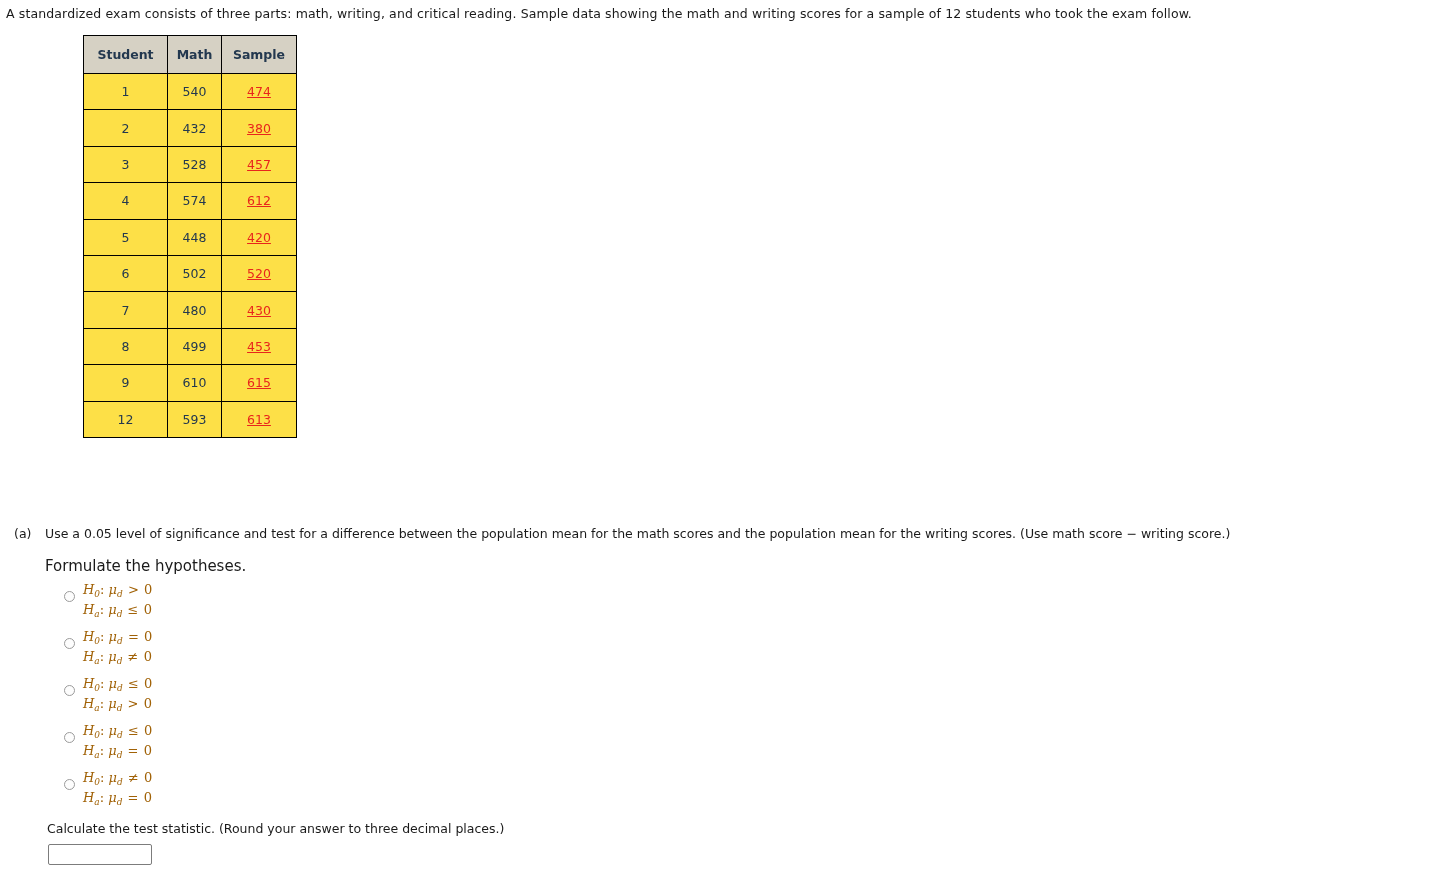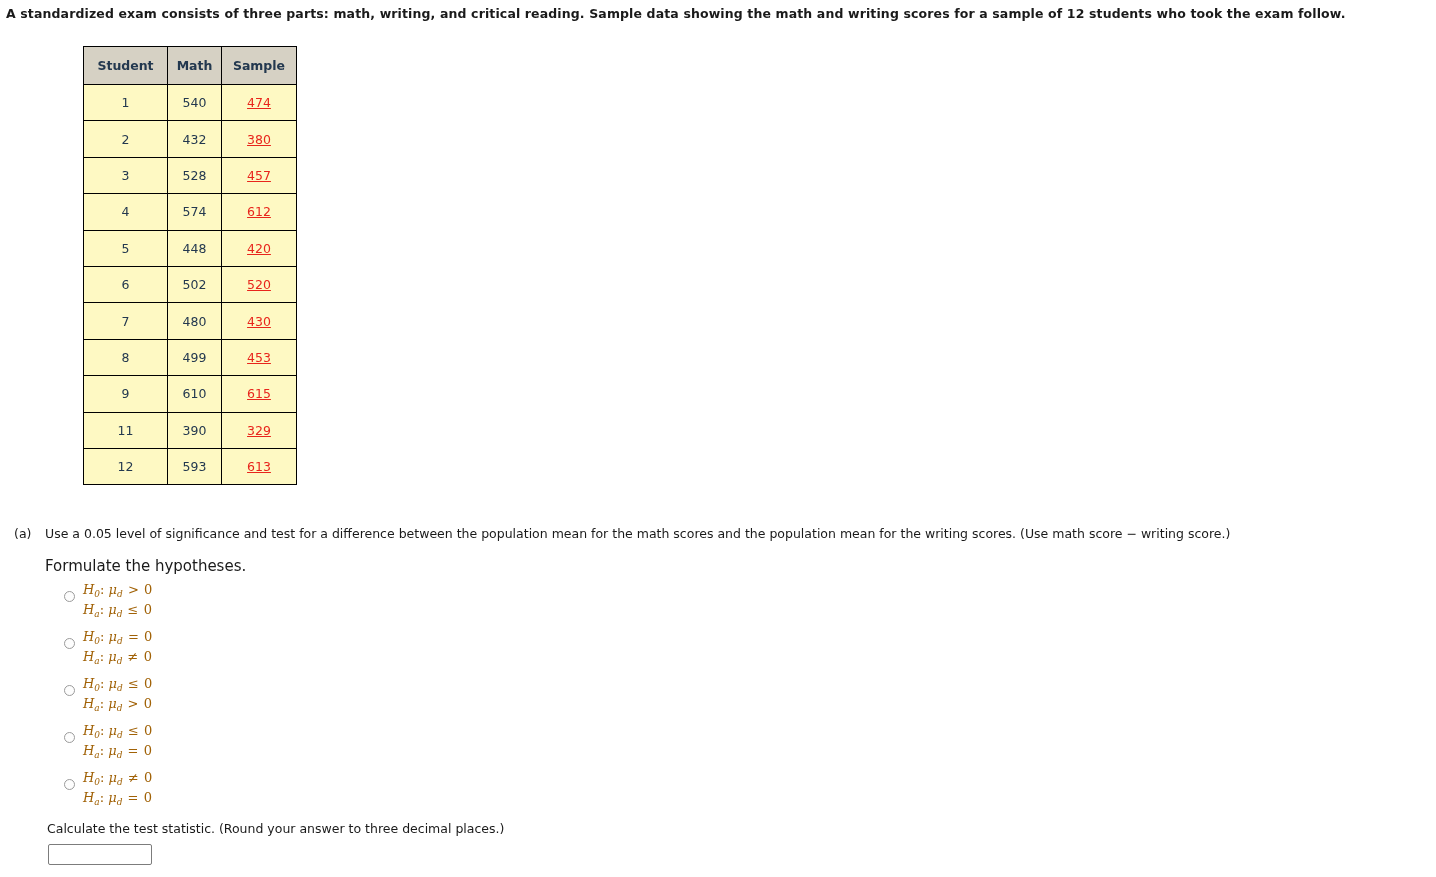--- a/index.html
+++ b/index.html
@@ -19,30 +19,29 @@
 
   
   .intro {
     position: absolute;
     left: 6px;
     top: 6px;
     font-size: 12.5px;
     color: #1a1a1a;
     white-space: nowrap;
     letter-spacing: 0.01em;
-    font-weight: bold;
   }
 
   
   .data-table {
     position: absolute;
     left: 83px;
-    top: 46px;
+    top: 35px;
     border-collapse: collapse;
-    background: #fef9c3;
+    background: #fde047;
   }
   .data-table th,
   .data-table td {
     border: 1px solid #000000;
     text-align: center;
     font-size: 12.5px;
     padding: 0;
     height: 36.4px;
     box-sizing: border-box;
   }
@@ -206,25 +205,20 @@
         <td class="cell-student">8</td>
         <td class="cell-math">499</td>
         <td class="cell-writing">453</td>
       </tr>
       <tr>
         <td class="cell-student">9</td>
         <td class="cell-math">610</td>
         <td class="cell-writing">615</td>
       </tr>
       <tr>
-        <td class="cell-student">11</td>
-        <td class="cell-math">390</td>
-        <td class="cell-writing">329</td>
-      </tr>
-      <tr>
         <td class="cell-student">12</td>
         <td class="cell-math">593</td>
         <td class="cell-writing">613</td>
       </tr>
     </tbody>
 </table>
 
 <div class="part-a-label">(a)</div>
 <div class="part-a-text">Use a 0.05 level of significance and test for a difference between the population mean for the math scores and the population mean for the writing scores. (Use math score − writing score.)</div>
 <div class="formulate">Formulate the hypotheses.</div>

